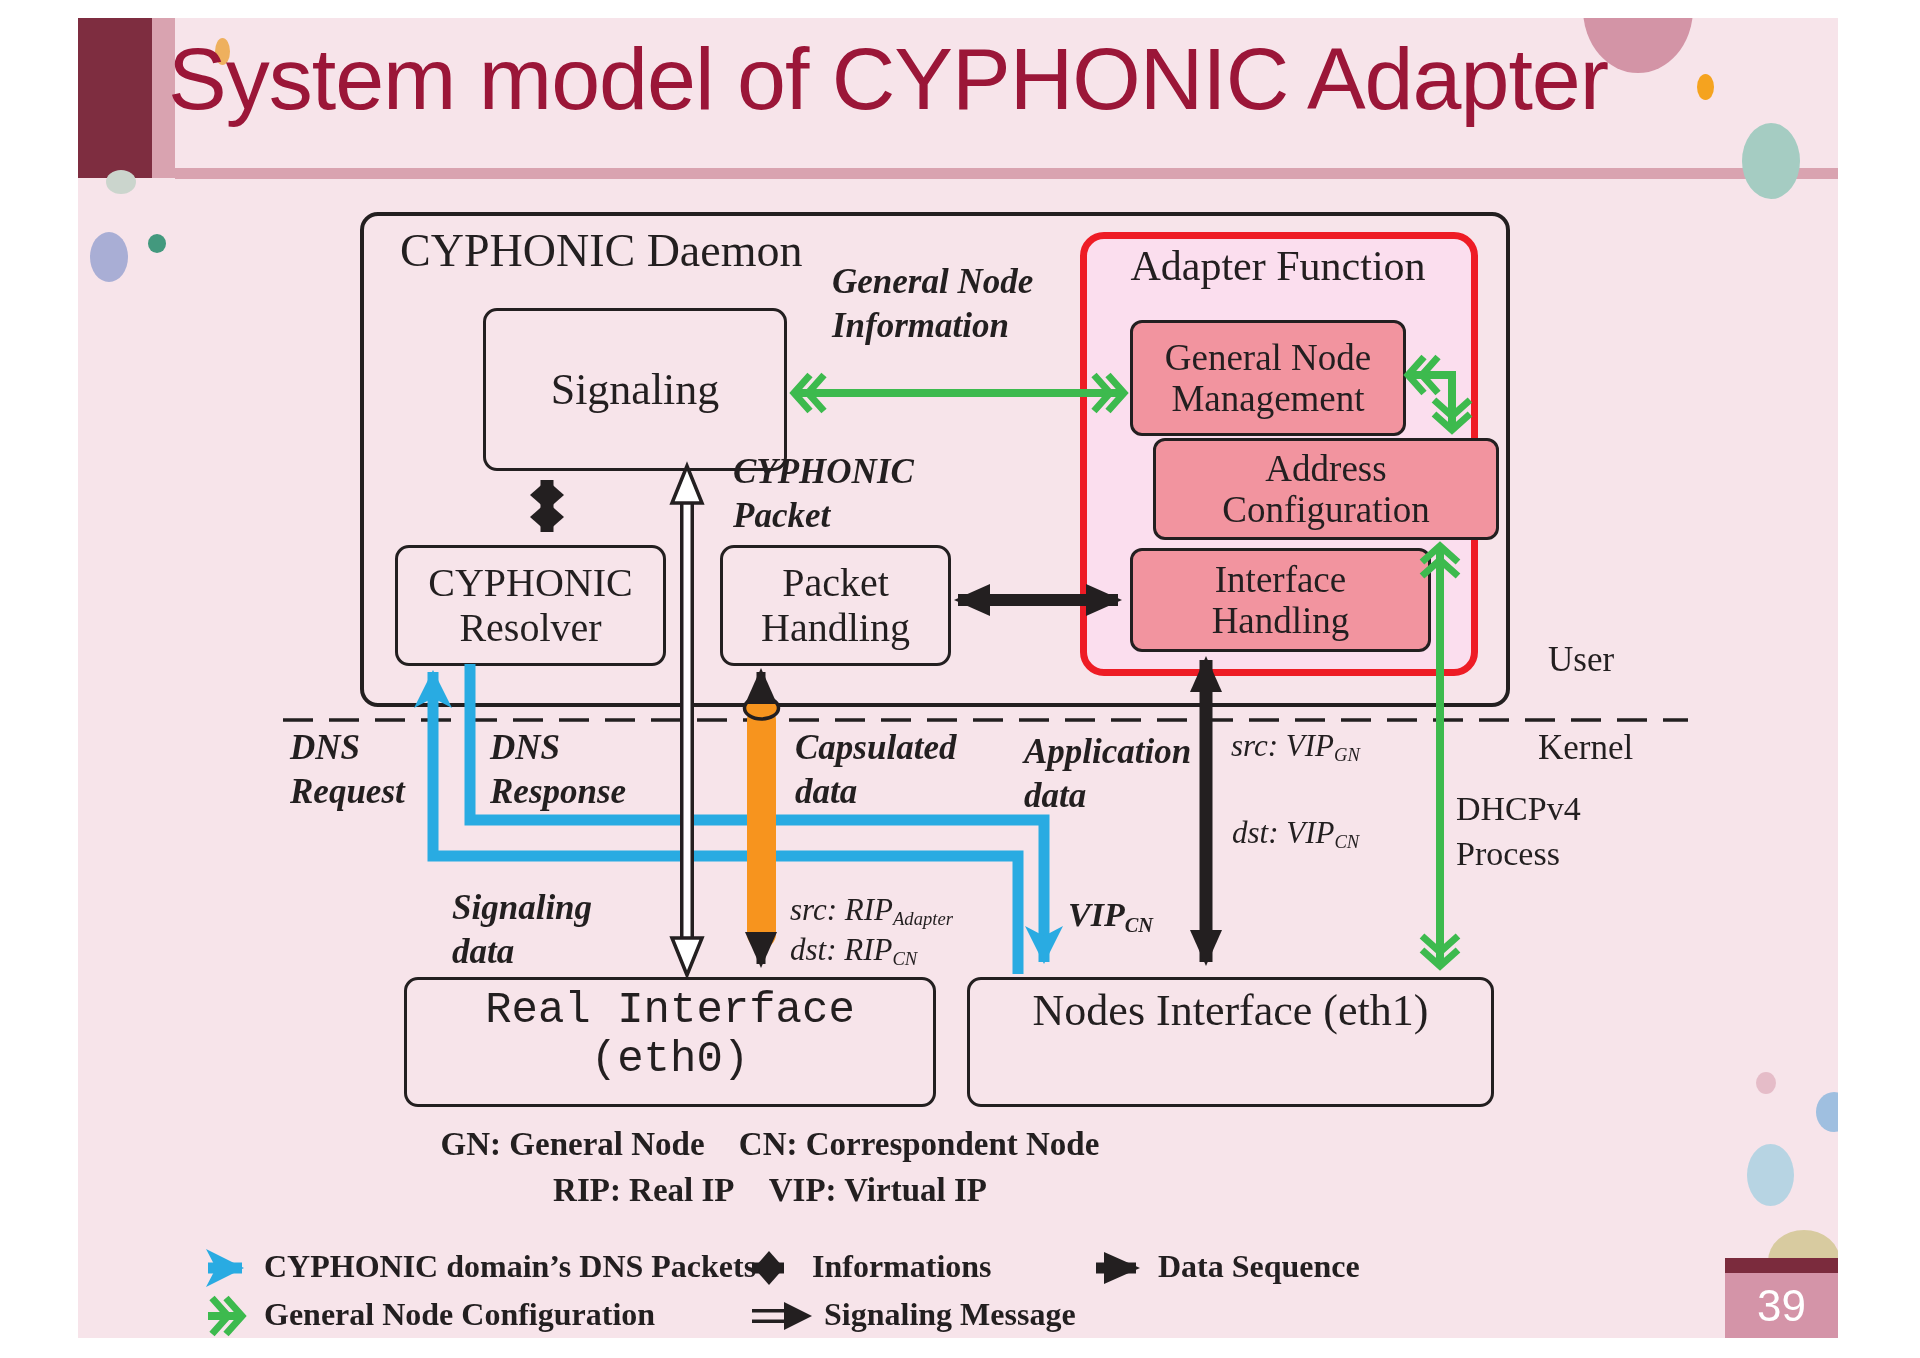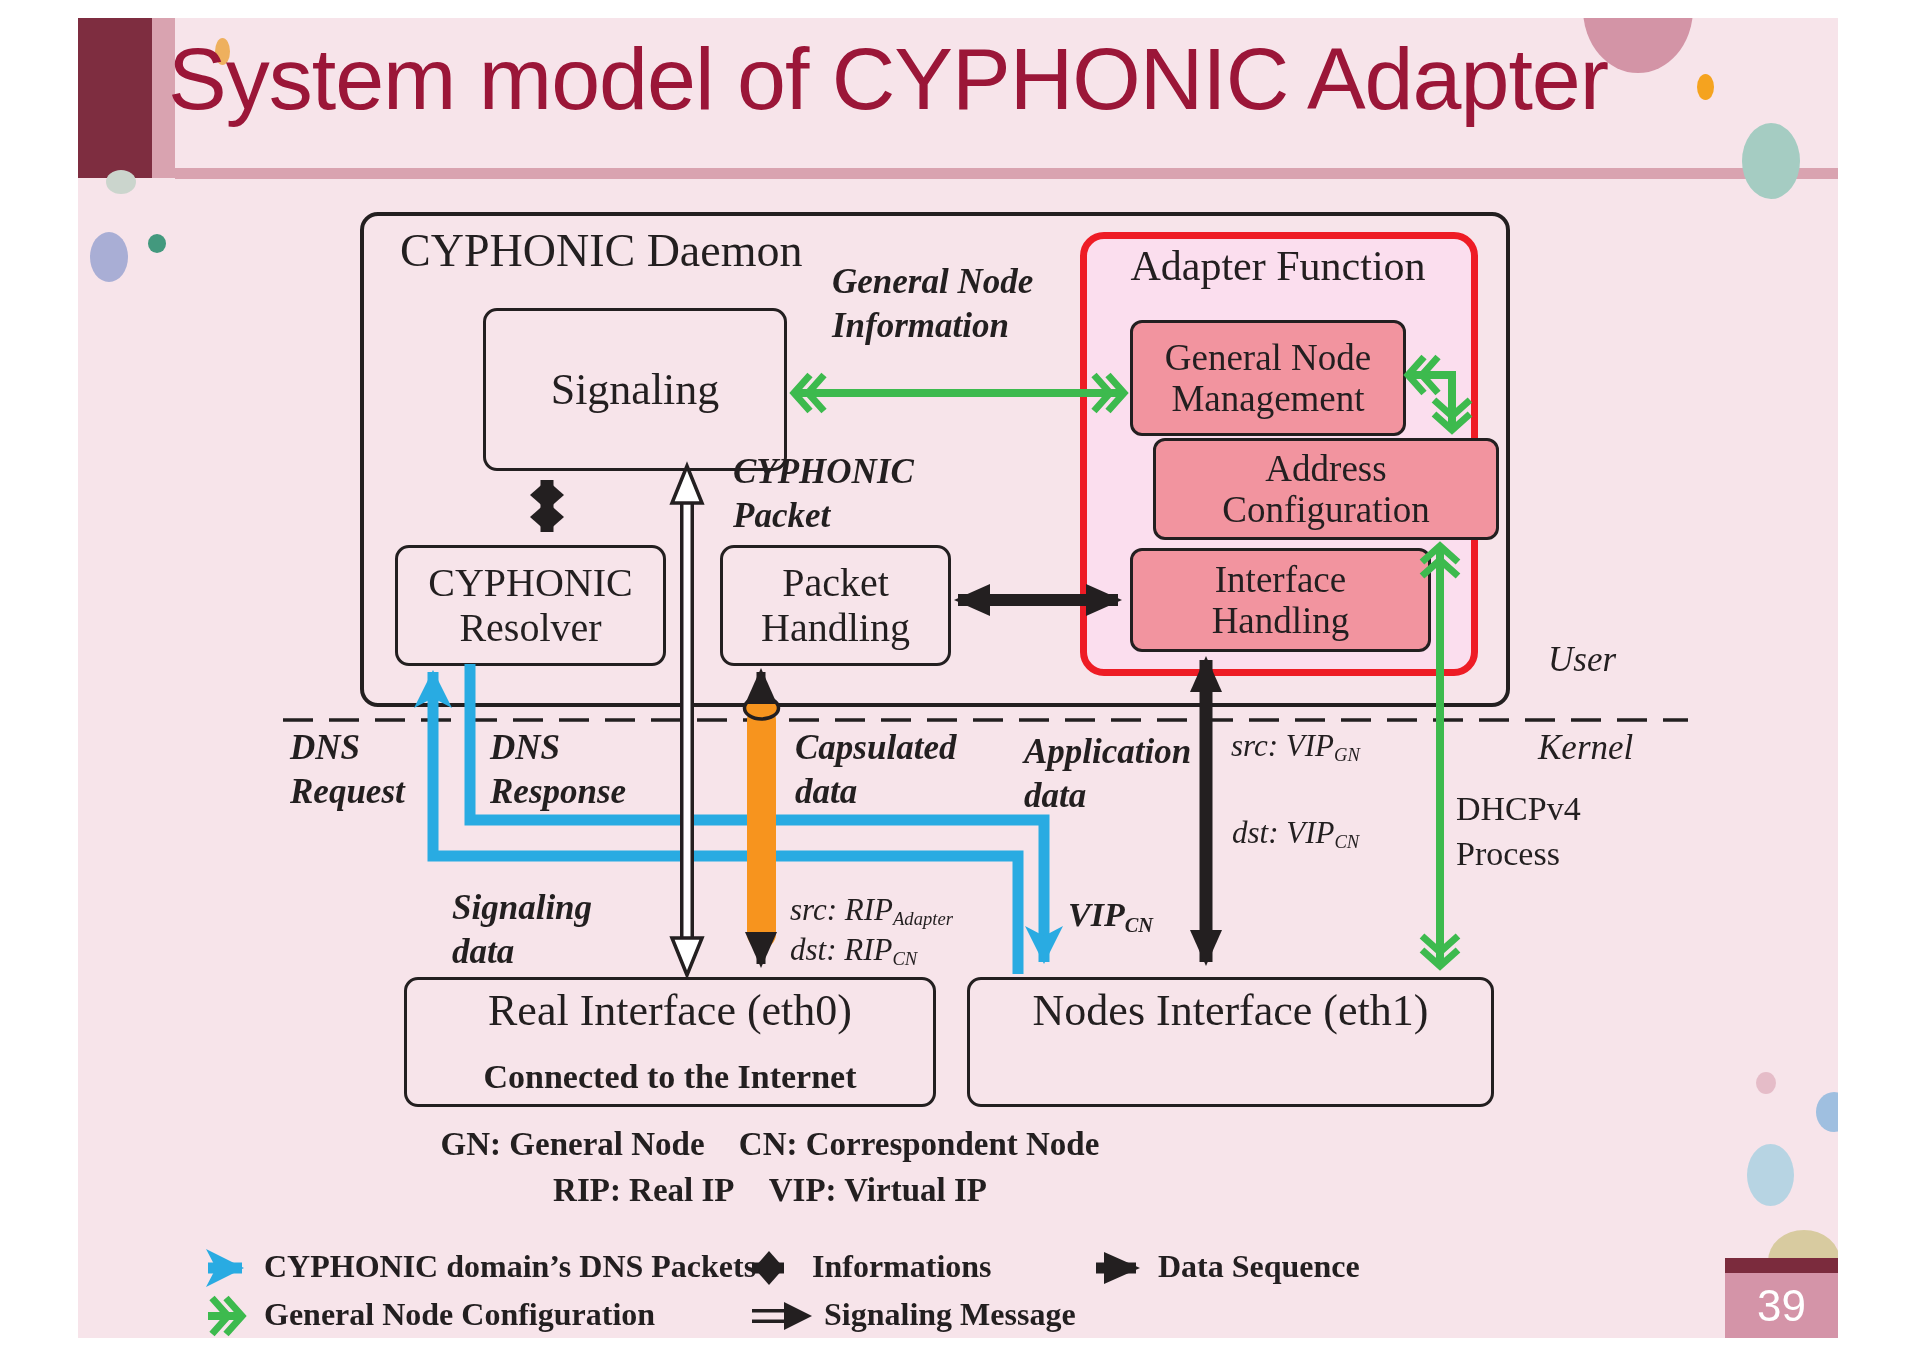--- a/index.html
+++ b/index.html
@@ -26,21 +26,21 @@
   .daemonbox{border-width:4px;border-radius:18px;}
   .redbox{
     position:absolute;border:7px solid #ee1c25;border-radius:24px;
     background:#fbdeee;
   }
   .pinkbox{background:#f2949f;border-radius:12px;}
   .boxlabel-top{position:absolute;font-size:46px;}
   .lbl{position:absolute;white-space:nowrap;}
   .bi{font-weight:bold;font-style:italic;font-size:35px;}
   .it{font-style:italic;font-size:31px;}
-  .it35{font-style:italic;font-size:35px;}
+  .it35{font-size:35px;}
   .b34{font-weight:normal;font-size:34px;}
   .sub{font-size:0.6em;vertical-align:-0.28em;}
   .abbrev-row{
     position:absolute;left:300px;width:940px;text-align:center;
     font-weight:bold;font-size:33px;white-space:nowrap;
   }
   .abbrev-row span{display:inline-block;margin:0 13px;}
   .legend-text{position:absolute;font-weight:bold;font-size:32px;white-space:nowrap;}
   .pagebar{position:absolute;left:1725px;top:1258px;width:113px;height:15px;background:#7b2b3d;}
   .pagebox{
@@ -101,22 +101,21 @@
   <span>Address</span>
   <span>Configuration</span>
 </div>
 
 <div class="box pinkbox" style="left:1130px;top:548px;width:295px;height:98px;font-size:37px;">
   <span>Interface</span>
   <span>Handling</span>
 </div>
 
 <div class="box" style="left:404px;top:977px;width:532px;height:130px;justify-content:space-between;padding:6px 0 8px 0;box-sizing:border-box;">
-  <span style="font-size:44px;">Real Interface (eth0)</span>
-  <span style="font-size:34px;font-weight:bold;">Connected to the Internet</span>
+  <span style="font-size:44px;font-family:Liberation Mono, monospace;">Real Interface (eth0)</span>
 </div>
 
 <div class="box" style="left:967px;top:977px;width:527px;height:130px;justify-content:space-between;padding:6px 0 8px 0;box-sizing:border-box;">
   <span style="font-size:44px;">Nodes Interface (eth1)</span>
 </div>
 
 <svg class="overlay" width="1920" height="1358" viewBox="0 0 1920 1358">
   <defs>
     <marker id="tri" markerUnits="userSpaceOnUse" markerWidth="44" markerHeight="44" refX="36" refY="22" orient="auto-start-reverse">
       <path d="M4,6 L40,22 L4,38 Z" fill="#231f20"></path>

